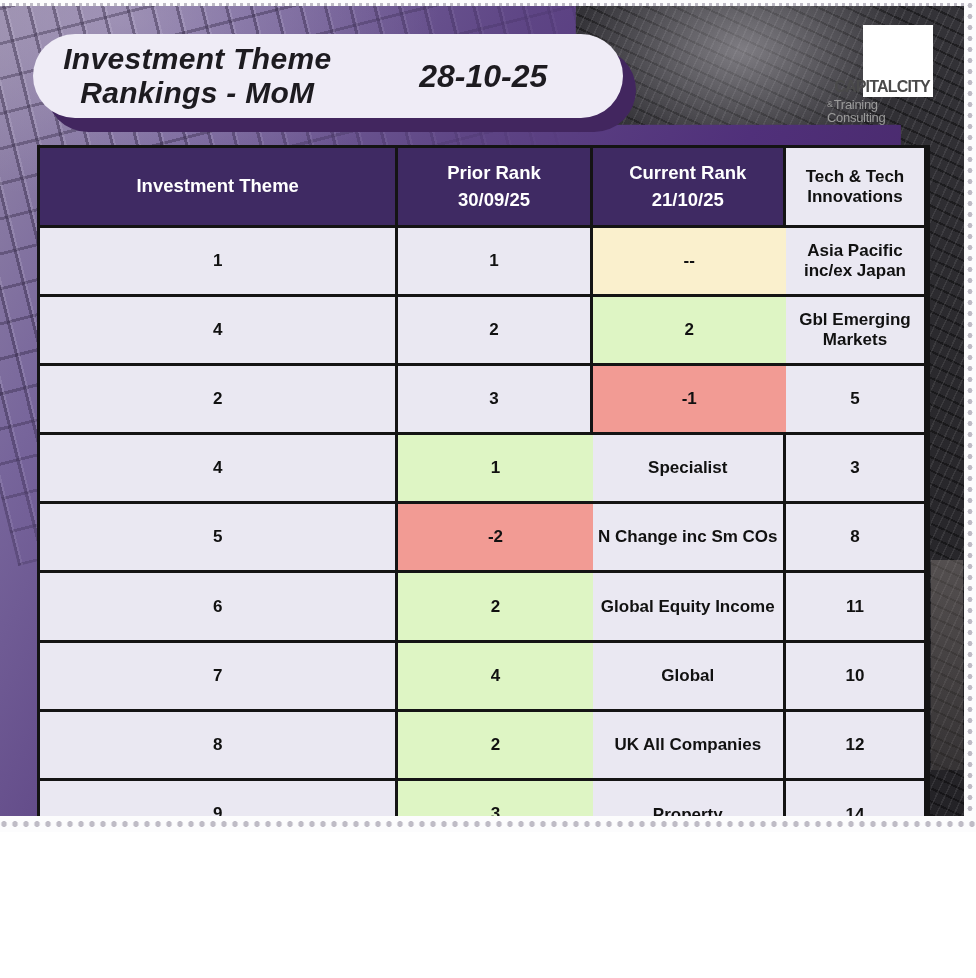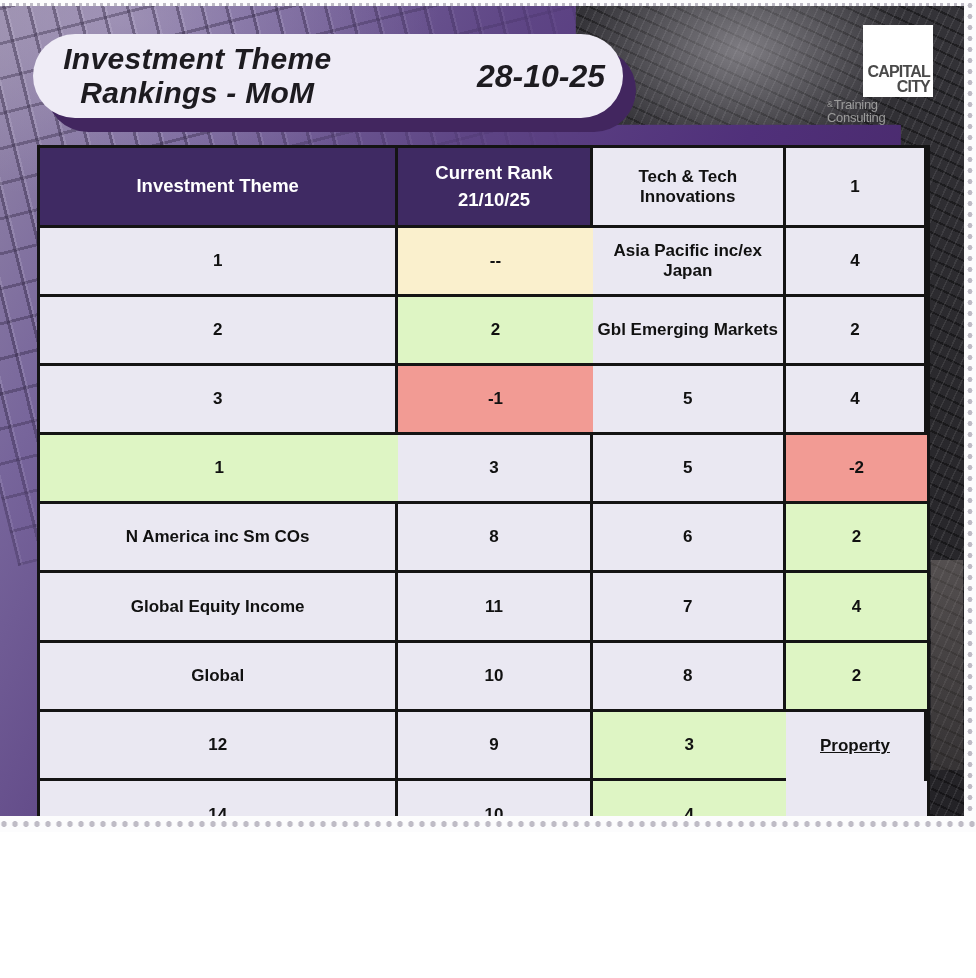--- a/index.html
+++ b/index.html
@@ -46,25 +46,25 @@
   .edge-bottom { left:0; right:0; bottom:0; height:16px;
     background-image:radial-gradient(circle,#bfbcc6 2.7px,transparent 3.1px);
     background-size:11px 16px; background-position:center; }
 
   
   .banner { position:absolute; left:33px; top:34px; width:590px; height:84px; z-index:10;
     background:#efecf6; border-radius:42px; box-shadow:13px 14px 0 #42265f;
     display:flex; align-items:center; font-style:italic; }
   .banner-title { flex:1.35; display:flex; flex-direction:column; align-items:center;
     font-size:30px; font-weight:700; color:#1d1b20; line-height:1.15; letter-spacing:.3px; }
-  .banner-date { flex:1; text-align:right; font-size:32px; font-weight:700; color:#1d1b20; padding-right:18px; }
+  .banner-date { flex:1; text-align:center; font-size:32px; font-weight:700; color:#1d1b20; padding-right:18px; }
 
   
   .logo { position:absolute; top:25px; right:43px; width:70px; z-index:10; }
-  .logo-square { width:70px; height:72px; background:#ffffff; display:flex; flex-direction:column;
+  .logo-square { width:70px; height:72px; background:#ffffff; display:flex; flex-direction:row;
     justify-content:flex-end; align-items:flex-end; padding:0 3px 3px 0; }
   .logo-cap, .logo-city { font-weight:700; color:#4a4a4a; font-size:16px; line-height:.95; letter-spacing:-0.8px; }
   .logo-sub { width:104px; margin-left:-36px; color:#9b9b9b; font-size:13px; line-height:1.02;
     margin-top:1px; letter-spacing:-0.3px; }
   .logo-sub .amp { font-size:9px; vertical-align:2px; margin-right:1px; }
 
   
   .rank-table { position:absolute; left:37px; top:145px; width:893px; height:777px; z-index:10;
     background:#eae8f2; border:3px solid #141414;
     display:grid; grid-template-columns:40.4% 21.9% 21.8% 15.9%;
@@ -103,20 +103,24 @@
     <div class="logo-sub">
       <div><span class="amp">&amp;</span><span>Training</span></div>
       <div>Consulting</div>
     </div>
   </div>
 
   <div class="rank-table" id="rankTable">
     <div class="cell head col0">
       <span>Investment Theme</span>
     </div>
+    <div class="cell head col1">
+      <span>Prior Rank</span>
+      <span>30/09/25</span>
+    </div>
     <div class="cell head col2">
       <span>Current Rank</span>
       <span>21/10/25</span>
     </div>
 
   <div class="cell col0">
         <span>Tech &amp; Tech Innovations</span>
       </div>
   <div class="cell col1">
         <span>1</span>
@@ -157,32 +161,35 @@
   <div class="cell col1">
         <span>5</span>
       </div>
   <div class="cell col2">
         <span>4</span>
       </div>
   <div class="cell col3 change" style="background: rgb(222, 245, 196);">
         <span>1</span>
       </div>
 
+  <div class="cell col0">
+        <span>Specialist</span>
+      </div>
   <div class="cell col1">
         <span>3</span>
       </div>
   <div class="cell col2">
         <span>5</span>
       </div>
   <div class="cell col3 change" style="background: rgb(242, 155, 148);">
         <span>-2</span>
       </div>
 
   <div class="cell col0">
-        <span>N America inc Sm COs</span>
+        <span>N Change inc Sm COs</span>
       </div>
   <div class="cell col1">
         <span>8</span>
       </div>
   <div class="cell col2">
         <span>6</span>
       </div>
   <div class="cell col3 change" style="background: rgb(222, 245, 196);">
         <span>2</span>
       </div>
@@ -206,20 +213,23 @@
   <div class="cell col1">
         <span>10</span>
       </div>
   <div class="cell col2">
         <span>8</span>
       </div>
   <div class="cell col3 change" style="background: rgb(222, 245, 196);">
         <span>2</span>
       </div>
 
+  <div class="cell col0">
+        <span>UK All Companies</span>
+      </div>
   <div class="cell col1">
         <span>12</span>
       </div>
   <div class="cell col2">
         <span>9</span>
       </div>
   <div class="cell col3 change" style="background: rgb(222, 245, 196);">
         <span>3</span>
       </div>
 

